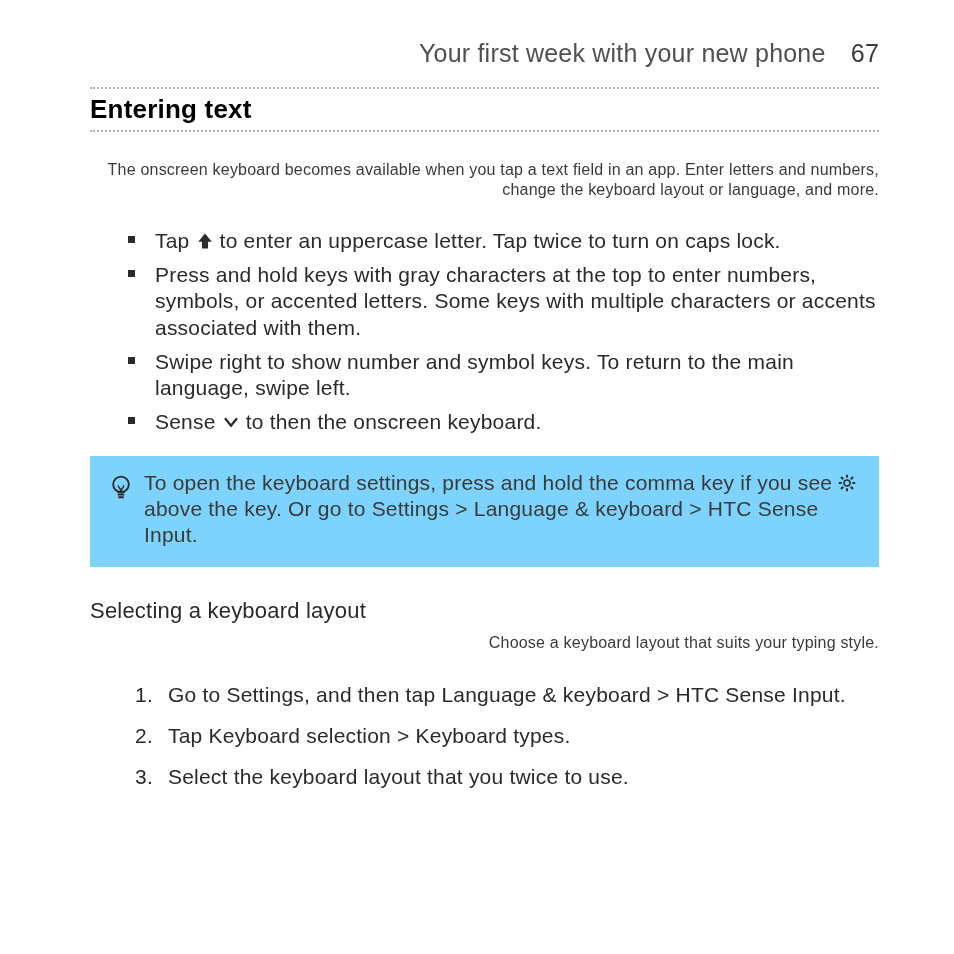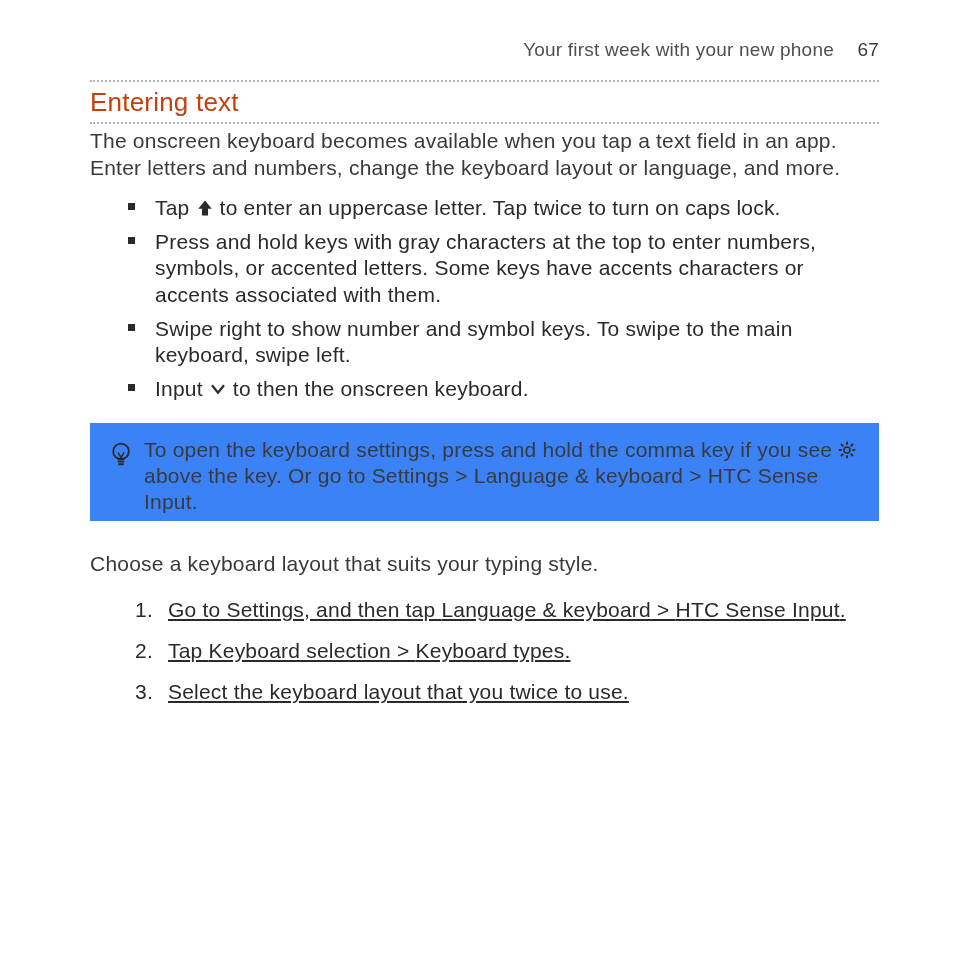--- a/index.html
+++ b/index.html
@@ -12,45 +12,46 @@
     color: #2a2a2a;
     font-size: 21px;
     line-height: 1.25;
     letter-spacing: 0.01em;
   }
   .page {
     padding: 38px 75px 40px 90px;
   }
   .page-header {
     text-align: right;
-    font-size: 19px;
+    font-size: 25px;
     color: #505050;
     margin-bottom: 18px;
   }
   .page-header .num {
     padding-left: 18px;
     color: #3a3a3a;
   }
   .dotted {
     border: none;
     border-top: 2px dotted #b0b0b0;
     margin: 0;
     height: 0;
   }
   h2.section-title {
-    color: #c2410c;
-    font-weight: 400;
+    color: #000000;
+    font-weight: 700;
     font-size: 26px;
     margin: 4px 0 4px 0;
   }
   p.body {
-    margin: 4px 0;
-    font-size: 21px;
+    margin: 28px 0;
+    font-size: 16px;
     color: #3a3a3a;
     line-height: 1.25;
+    text-align: right;
   }
   ul.bullets {
     list-style: none;
     margin: 14px 0 20px 0;
     padding: 0;
   }
   ul.bullets > li {
     position: relative;
     padding-left: 65px;
     margin-bottom: 8px;
@@ -65,22 +66,22 @@
     height: 7px;
     background: #2a2a2a;
   }
   .icon-inline {
     display: inline-block;
     vertical-align: -2px;
     width: 18px;
     height: 18px;
   }
   .tip-box {
-    background: #3b82f6;
-    padding: 14px 20px 6px 20px;
+    background: #7dd3fc;
+    padding: 14px 20px 19px 20px;
     margin: 10px 0 30px 0;
     display: flex;
   }
   .tip-icon {
     width: 24px;
     flex: 0 0 34px;
     padding-top: 4px;
   }
   .tip-text {
     flex: 1;
@@ -101,21 +102,20 @@
     counter-reset: step;
     margin: 18px 0;
     padding: 0;
   }
   ol.steps > li {
     counter-increment: step;
     position: relative;
     padding-left: 78px;
     margin-bottom: 14px;
     line-height: 1.3;
-    text-decoration: underline;
   }
   ol.steps > li::before {
     content: counter(step) ".";
     position: absolute;
     left: 35px;
     top: 0;
     width: 28px;
     text-align: right;
     font-size: 21px;
     color: #2a2a2a;
@@ -136,24 +136,24 @@
   <hr class="dotted">
 
   <p class="body">The onscreen keyboard becomes available when you tap a text field in an app. Enter letters and numbers, change the keyboard layout or language, and more.</p>
 
   <ul class="bullets">
     <li>
       <span>Tap </span><span class="icon-inline"><svg viewBox="0 0 24 24" width="18" height="18">
             <path d="M12 2 L21 13 L16 13 L16 22 L8 22 L8 13 L3 13 Z" fill="#2a2a2a"></path>
           </svg></span><span> to enter an uppercase letter. Tap twice to turn on caps lock.</span>
     </li>
-    <li>Press and hold keys with gray characters at the top to enter numbers, symbols, or accented letters. Some keys have accents characters or accents associated with them.</li>
-    <li>Swipe right to show number and symbol keys. To swipe to the main keyboard, swipe left.</li>
+    <li>Press and hold keys with gray characters at the top to enter numbers, symbols, or accented letters. Some keys with multiple characters or accents associated with them.</li>
+    <li>Swipe right to show number and symbol keys. To return to the main language, swipe left.</li>
     <li>
-      <span>Input </span><span class="icon-inline"><svg viewBox="0 0 24 24" width="18" height="18">
+      <span>Sense </span><span class="icon-inline"><svg viewBox="0 0 24 24" width="18" height="18">
             <path d="M4 7 L12 17 L20 7" fill="none" stroke="#2a2a2a" stroke-width="3"></path>
           </svg></span><span> to then the onscreen keyboard.</span>
     </li>
   </ul>
 
   <div class="tip-box">
     <div class="tip-icon">
       <svg viewBox="0 0 24 32" width="22" height="30">
         <circle cx="12" cy="11" r="8.5" fill="none" stroke="#2a2a2a" stroke-width="2"></circle>
         <path d="M8 19 L16 19 M8.5 22 L15.5 22 M9 25 L15 25" stroke="#2a2a2a" stroke-width="2" fill="none"></path>
@@ -170,20 +170,21 @@
               <line x1="19" y1="12" x2="23" y2="12"></line>
               <line x1="4" y1="4" x2="7" y2="7"></line>
               <line x1="17" y1="17" x2="20" y2="20"></line>
               <line x1="4" y1="20" x2="7" y2="17"></line>
               <line x1="17" y1="7" x2="20" y2="4"></line>
             </g>
           </svg></span><span> above the key. Or go to </span><b>Settings</b><span> &gt; </span><b>Language &amp; keyboard</b><span> &gt; </span><b>HTC Sense Input</b><span>.</span>
     </div>
   </div>
 
+  <h3 class="sub">Selecting a keyboard layout</h3>
   <p class="body" style="margin-top:6px;">Choose a keyboard layout that suits your typing style.</p>
 
   <ol class="steps">
     <li>
       <span>Go to Settings, and then tap </span><b>Language &amp; keyboard</b><span> &gt; </span><b>HTC Sense Input</b><span>.</span>
     </li>
     <li>
       <span>Tap </span><b>Keyboard selection</b><span> &gt; </span><b>Keyboard types</b><span>.</span>
     </li>
     <li>Select the keyboard layout that you twice to use.</li>

